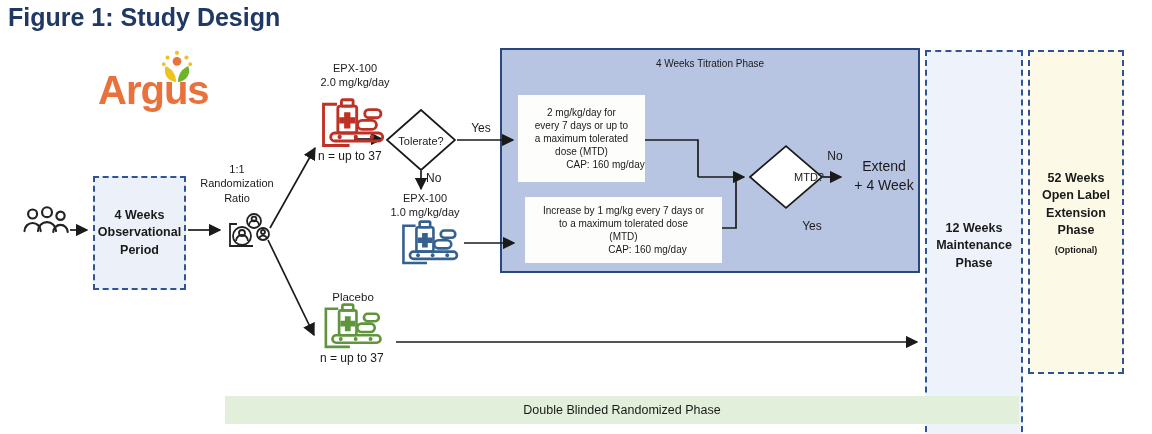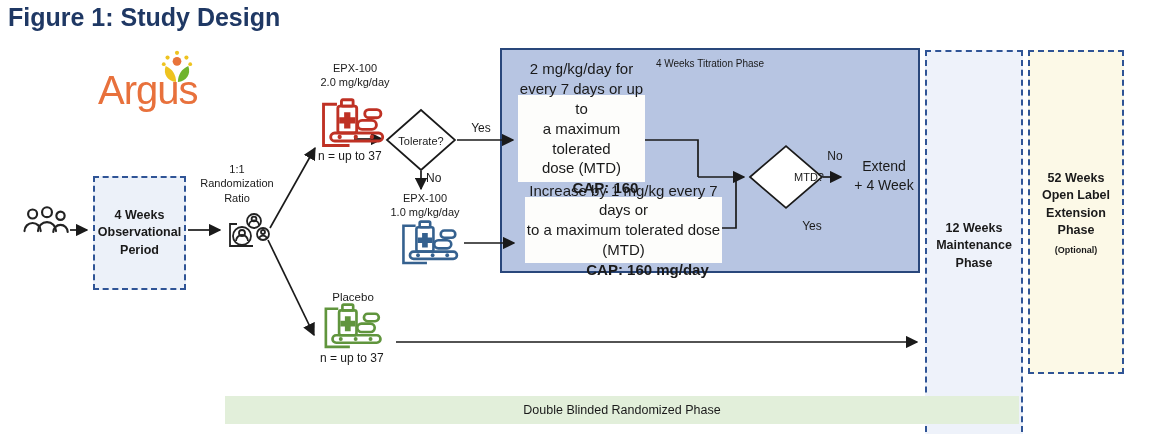--- a/index.html
+++ b/index.html
@@ -8,21 +8,21 @@
     font-family:"Liberation Sans", sans-serif; color:#1a1a1a; background:#fff;
   }
   .abs{position:absolute;}
   
   #figure-title{
     position:absolute; left:8px; top:3px; margin:0;
     font-size:25px; font-weight:700; color:var(--title-navy,#1f3864); letter-spacing:0;
   }
   #logo{position:absolute; left:98px; top:68px; width:130px; height:60px;}
   #logo .logo-text{
-    font-size:40px; color:var(--logo-orange,#e8713c); font-weight:400; letter-spacing:-1px;
+    font-size:40px; color:var(--logo-orange,#e8713c); font-weight:700; letter-spacing:-1px;
   }
   #logo svg{position:absolute; left:60px; top:-18px;}
   
   .phase{position:absolute; box-sizing:border-box; z-index:1;}
   #obs-box{
     left:93px; top:176px; width:93px; height:114px;
     border:2px dashed var(--accent-blue,#2f5496); background:var(--obs-fill,#ecf1f9);
     display:flex; align-items:center; justify-content:center;
     font-weight:700; font-size:12.5px; text-align:center; white-space:pre-line; line-height:1.4;
   }
@@ -49,26 +49,26 @@
   #extension-box .ext-label{font-weight:700; font-size:12.5px; white-space:pre-line; line-height:1.4;}
   #extension-box .ext-note{font-weight:700; font-size:9px; margin-top:5px;}
   #footer-bar{
     left:225px; top:396px; width:794px; height:28px;
     background:var(--bar-green,#e2efda);
     display:flex; align-items:center; justify-content:center; font-size:12.5px;
   }
   
   .rulebox{
     position:absolute; box-sizing:border-box; z-index:3; background:#fdfdfb;
-    text-align:center; font-size:15px; line-height:1.32; white-space:pre-line;
+    text-align:center; font-size:10px; line-height:1.32; white-space:pre-line;
     display:flex; flex-direction:column; align-items:center; justify-content:center;
   }
   #rule-high{left:518px; top:95px; width:127px; height:87px;}
   #rule-low{left:525px; top:197px; width:197px; height:66px;}
-  .rule-cap{font-weight:700; white-space:pre-line;margin-left:48px;}
+  .rule-cap{font-weight:400; white-space:pre-line;margin-left:48px;}
   
   #connectors{position:absolute; left:0; top:0; z-index:2; pointer-events:none;}
   
   .lbl{position:absolute; z-index:3; font-size:11px; line-height:1.3; text-align:center; white-space:pre-line;}
   #rand-label{left:196px; top:162px; width:82px;}
   #arm-high-label{left:310px; top:61px; width:90px;}
   #arm-high-n{left:318px; top:149px; width:92px; font-size:12px; text-align:left;}
   #arm-low-label{left:380px; top:191px; width:90px;}
   #placebo-label{left:312px; top:290px; width:82px; font-size:11.5px;}
   #placebo-n{left:320px; top:351px; width:92px; font-size:12px; text-align:left;}

